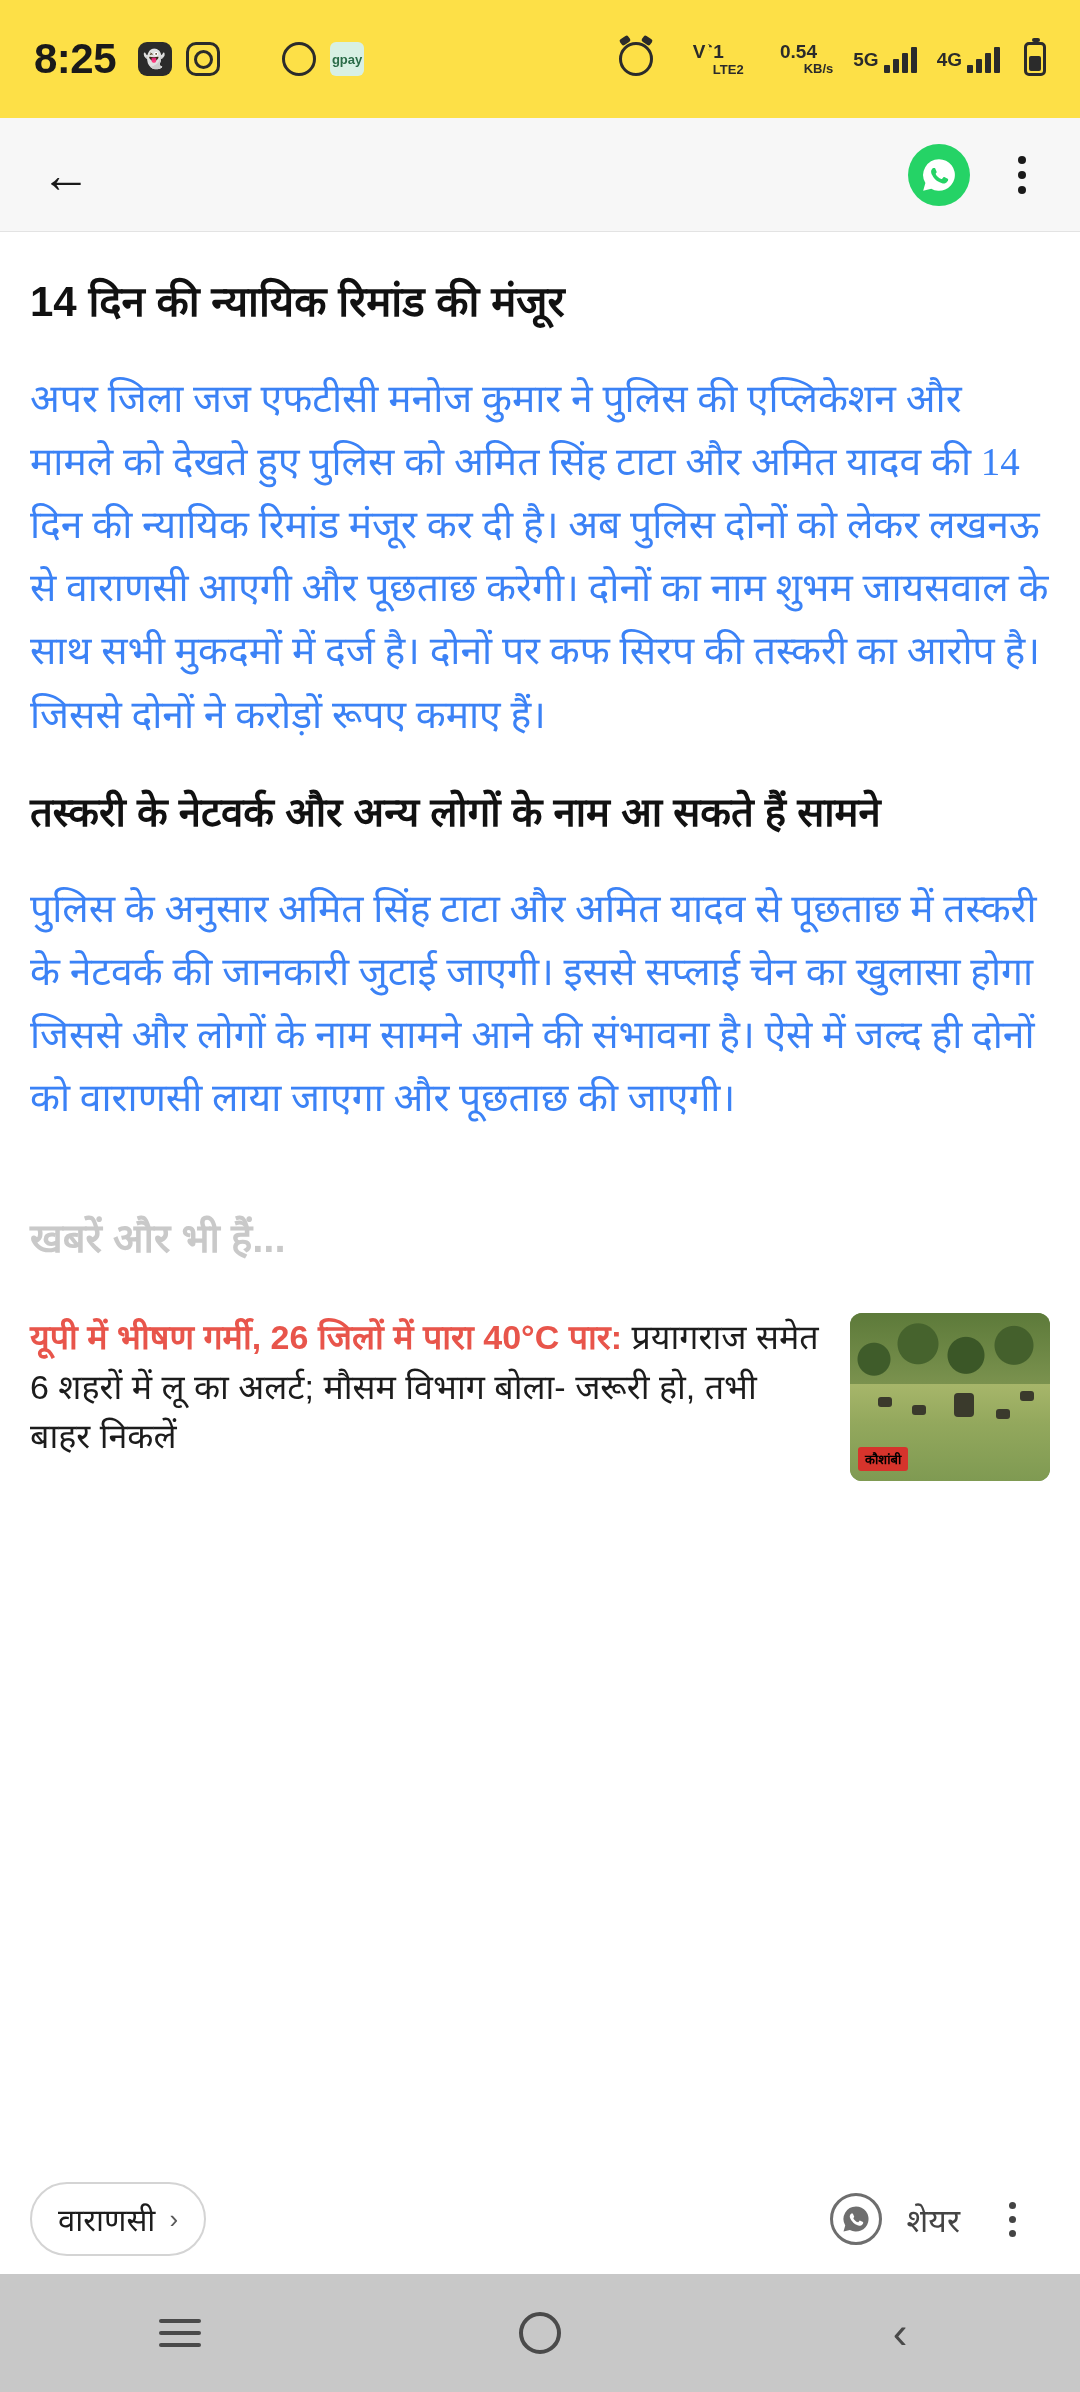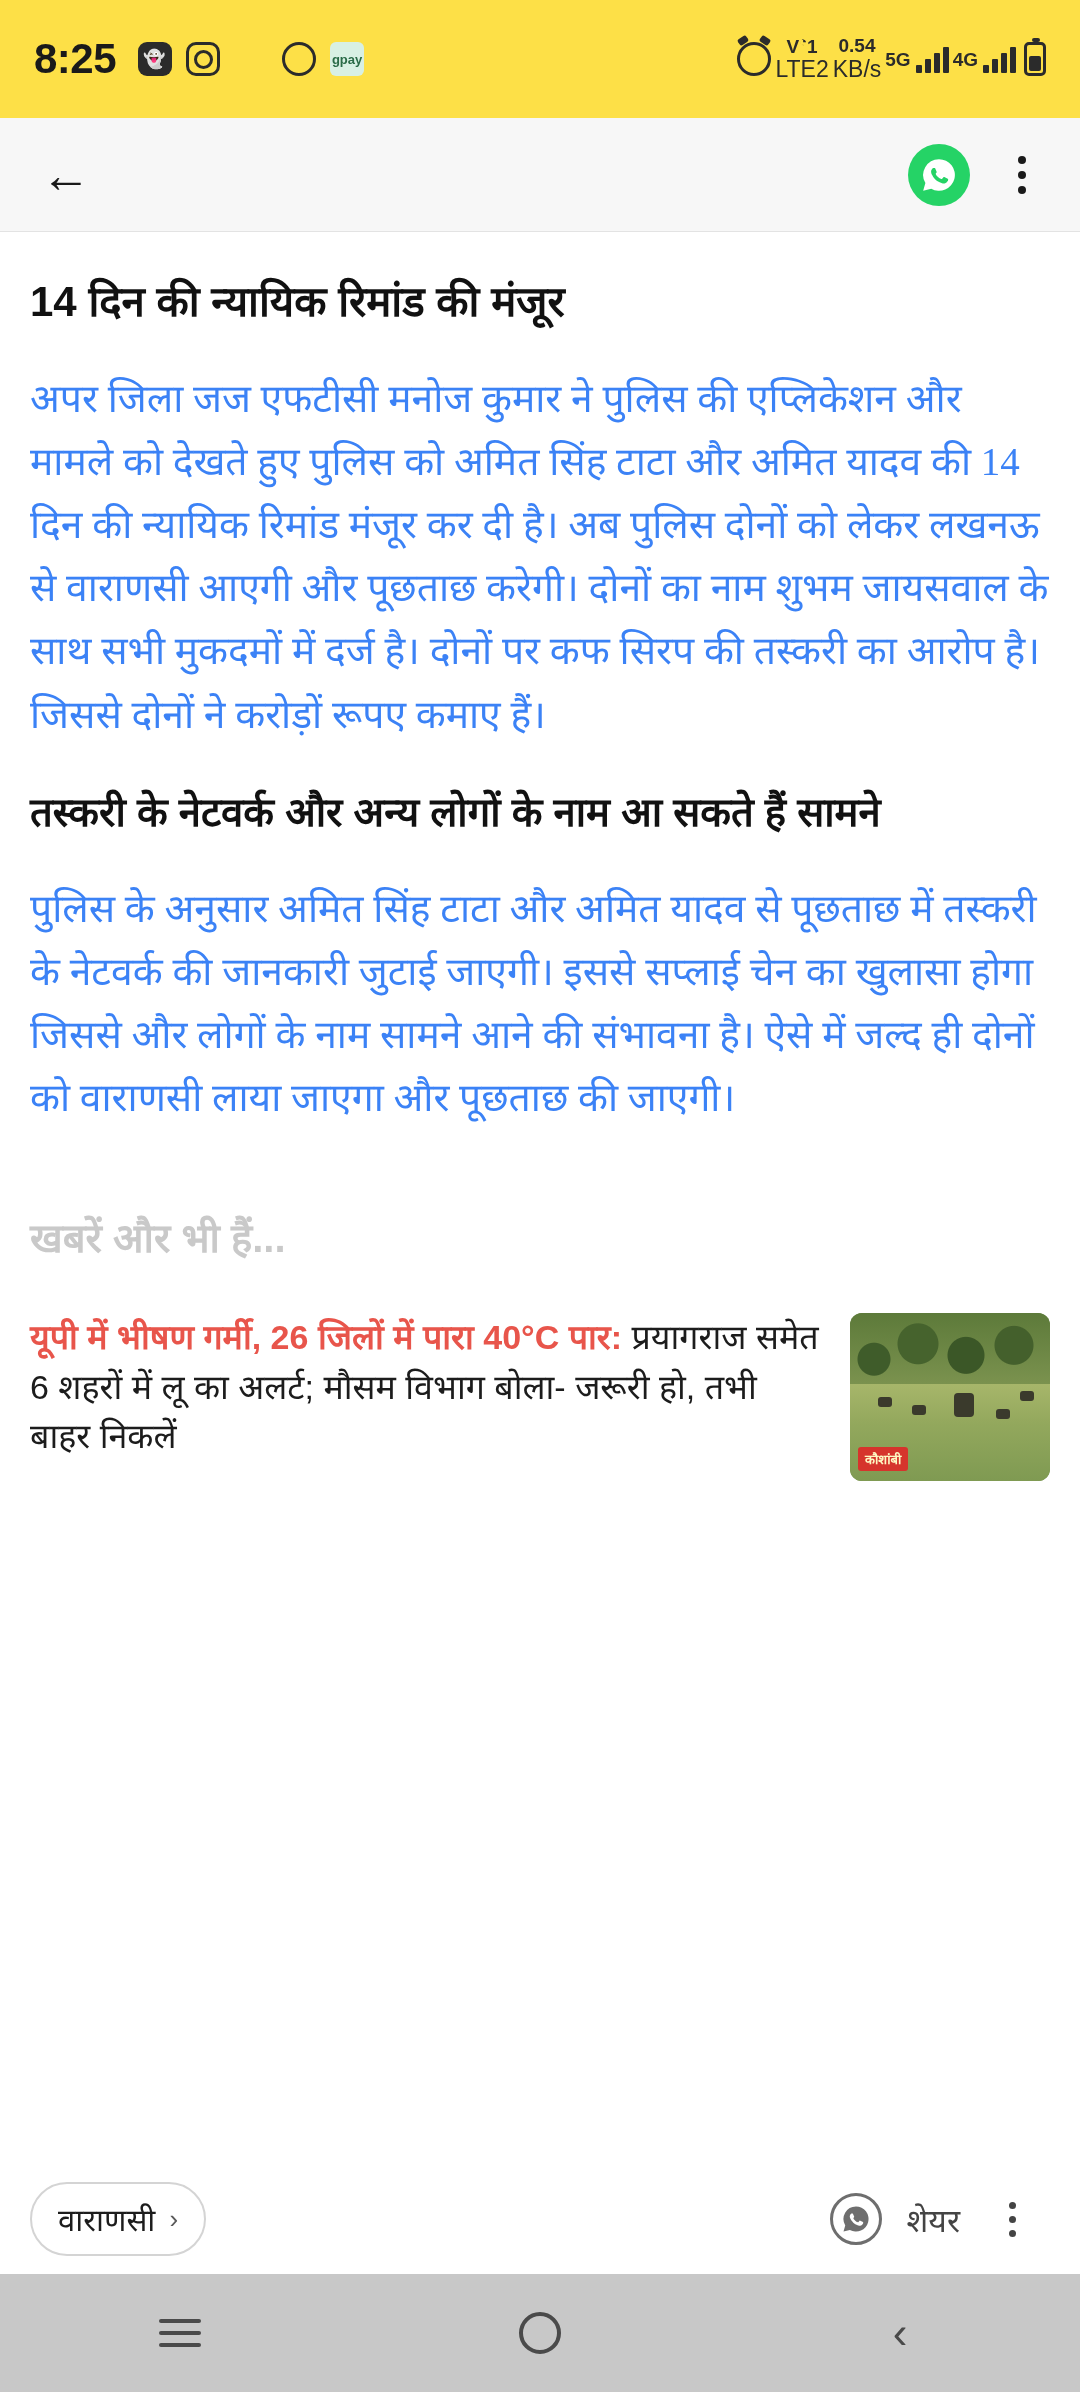--- a/index.html
+++ b/index.html
@@ -55,42 +55,42 @@
   }
   .sticon.grid { display: grid; grid-template-columns: repeat(3,1fr); gap: 2px; padding: 4px; }
   .sticon.grid i { background: #3a3a3a; border-radius: 1px; display: block; }
   .sticon.wa { border: 3px solid #2b2b2b; border-radius: 50%; position: relative; }
   .sticon.goog { background: #d8f0e4; color: #2a6b48; font-size: 13px; font-weight: bold; border-radius: 6px; }
 
   .status-right {
     margin-left: auto;
     display: flex;
     align-items: center;
-    gap: 4px;
+    gap: 20px;
   }
   .alarm-icon {
     width: 34px; height: 34px;
     border: 3px solid #2b2b2b;
     border-radius: 50%;
     position: relative;
   }
   .alarm-icon::before, .alarm-icon::after {
     content: ""; position: absolute; top: -8px; width: 10px; height: 7px;
     background: #2b2b2b; border-radius: 2px;
   }
   .alarm-icon::before { left: -2px; transform: rotate(-35deg); }
   .alarm-icon::after { right: -2px; transform: rotate(35deg); }
   .stk {
     font-size: 19px;
     color: #2b2b2b;
     line-height: 1.12;
     text-align: center;
     font-weight: 600;
   }
-  .stk small { display: block; font-size: 23px; font-weight: 400; }
+  .stk small { display: block; font-size: 13px; font-weight: 700; margin-left: 40px; }
   .bars {
     display: flex;
     align-items: flex-end;
     gap: 3px;
     height: 28px;
   }
   .bars i { width: 6px; background: #2b2b2b; border-radius: 1px; display: block; }
   .bars i:nth-child(1) { height: 8px; }
   .bars i:nth-child(2) { height: 14px; }
   .bars i:nth-child(3) { height: 20px; }
@@ -220,21 +220,21 @@
     position: absolute; bottom: 0; left: 0; right: 0; height: 58%;
     background: linear-gradient(180deg,#a7b66a 0%, #93a85d 40%, #7f9a52 100%);
   }
   .news-thumb .animal {
     position: absolute; width: 14px; height: 10px; background: #3a3a2c; border-radius: 3px;
   }
   .thumb-tag {
     position: absolute;
     left: 8px; bottom: 10px;
     background: #d6342c;
-    color: #fef9c3;
+    color: #000000;
     font-size: 13px;
     font-weight: bold;
     padding: 3px 7px;
     border-radius: 3px;
   }
 
   
   .action-row {
     display: flex;
     align-items: center;

